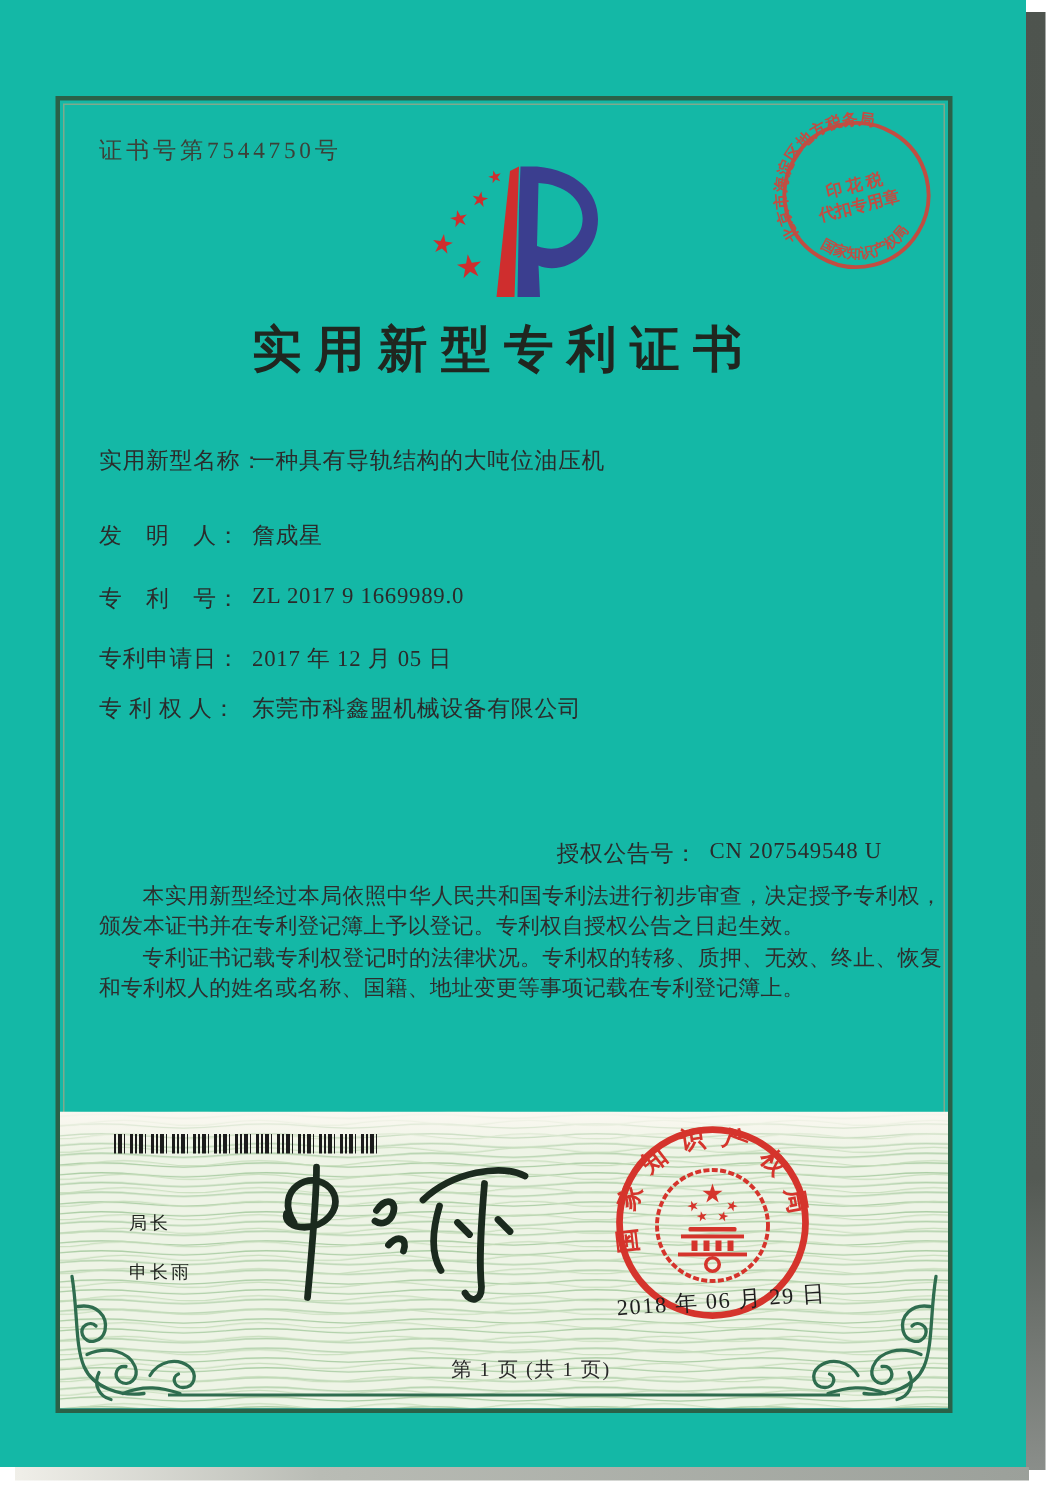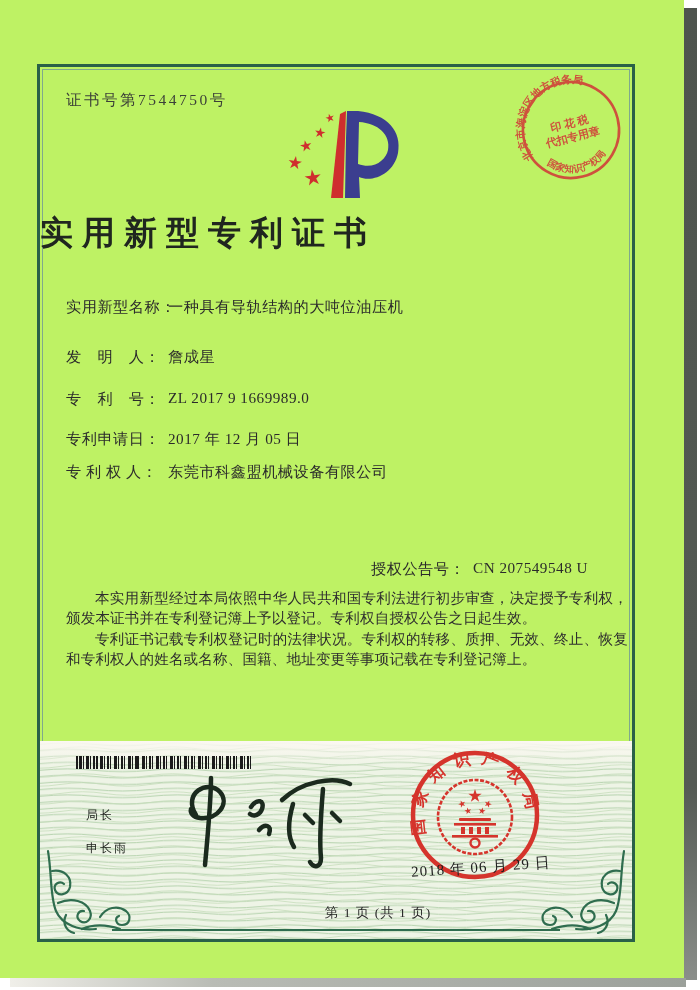--- a/index.html
+++ b/index.html
@@ -4,21 +4,21 @@
 <title>实用新型专利证书</title>
 <style>
   html,body{margin:0;padding:0;}
   body{
     width:700px;height:990px;position:relative;background:#ffffff;overflow:hidden;
     font-family:"Liberation Serif","DejaVu Serif",serif;
     -webkit-font-smoothing:antialiased;
   }
   .paper{
     position:absolute;left:0;top:0;width:684px;height:978px;
-    background:#bef264;z-index:1;
+    background:#14b8a6;z-index:1;
   }
   .scan-shadow-right{
     position:absolute;left:684px;top:8px;width:13px;height:972px;
     background:linear-gradient(180deg,#4e544e 0%,#545a54 80%,#8a8e8a 100%);z-index:0;
   }
   .scan-shadow-bottom{
     position:absolute;left:10px;top:978px;width:676px;height:9px;
     background:linear-gradient(90deg,#f0efe9 0%,#b9bcb5 30%,#9ba09a 100%);z-index:0;
   }
   .frame{
@@ -41,21 +41,21 @@
     position:absolute;left:72px;right:72px;bottom:8px;height:2px;background:#2f6d4f;z-index:2;
   }
 
   .cert-number{
     position:absolute;left:66px;top:90px;font-size:15.5px;letter-spacing:2.5px;
     color:#3c4038;z-index:3;
   }
   .tax-stamp{position:absolute;left:515px;top:74px;width:112px;height:112px;z-index:4;opacity:.92;transform:rotate(-14deg);}
   .logo{position:absolute;left:280px;top:108px;width:126px;height:96px;z-index:3;}
   .title{
-    position:absolute;left:40px;top:211px;width:592px;
+    position:absolute;left:40px;top:211px;width:592px;text-align:center;
     font-size:33px;font-weight:700;letter-spacing:9px;color:#20261f;z-index:3;
   }
   .fields{position:absolute;left:66px;top:0;width:566px;font-size:15.2px;color:#2b2b2b;z-index:3;}
   .frow{position:absolute;left:0;white-space:nowrap;}
   .flabel{display:inline-block;width:102px;letter-spacing:.5px;vertical-align:top;}
   .fvalue{letter-spacing:.5px;}
   .frow.addr{white-space:normal;display:flex;}
   .frow.addr .fvalue{display:inline-block;width:392px;line-height:24px;letter-spacing:.3px;}
   .frow.grant .right-field{position:absolute;left:305px;top:0;}
   .paragraphs{
@@ -76,21 +76,21 @@
     line-height:33px;letter-spacing:2px;
   }
   .signature{position:absolute;left:166px;top:773px;width:190px;height:102px;z-index:3;}
   .seal{position:absolute;left:408px;top:748px;width:134px;height:134px;z-index:4;}
   .seal-date{
     position:absolute;left:411px;top:858px;z-index:5;font-size:15px;color:#1e1e1e;
     letter-spacing:1px;white-space:nowrap;transform:rotate(-4deg);
   }
   .page-footer{
     position:absolute;left:40px;top:904px;width:628px;text-align:center;z-index:3;
-    font-size:13.5px;color:#2a2a2a;letter-spacing:1px;margin-left:24px;
+    font-size:13.5px;color:#2a2a2a;letter-spacing:1px;
   }
 </style>
 </head>
 <body>
 
 <div class="paper">
 
   <div class="cert-number">证书号第7544750号</div>
 
   <svg class="logo" viewBox="0 0 126 96" aria-hidden="true">

